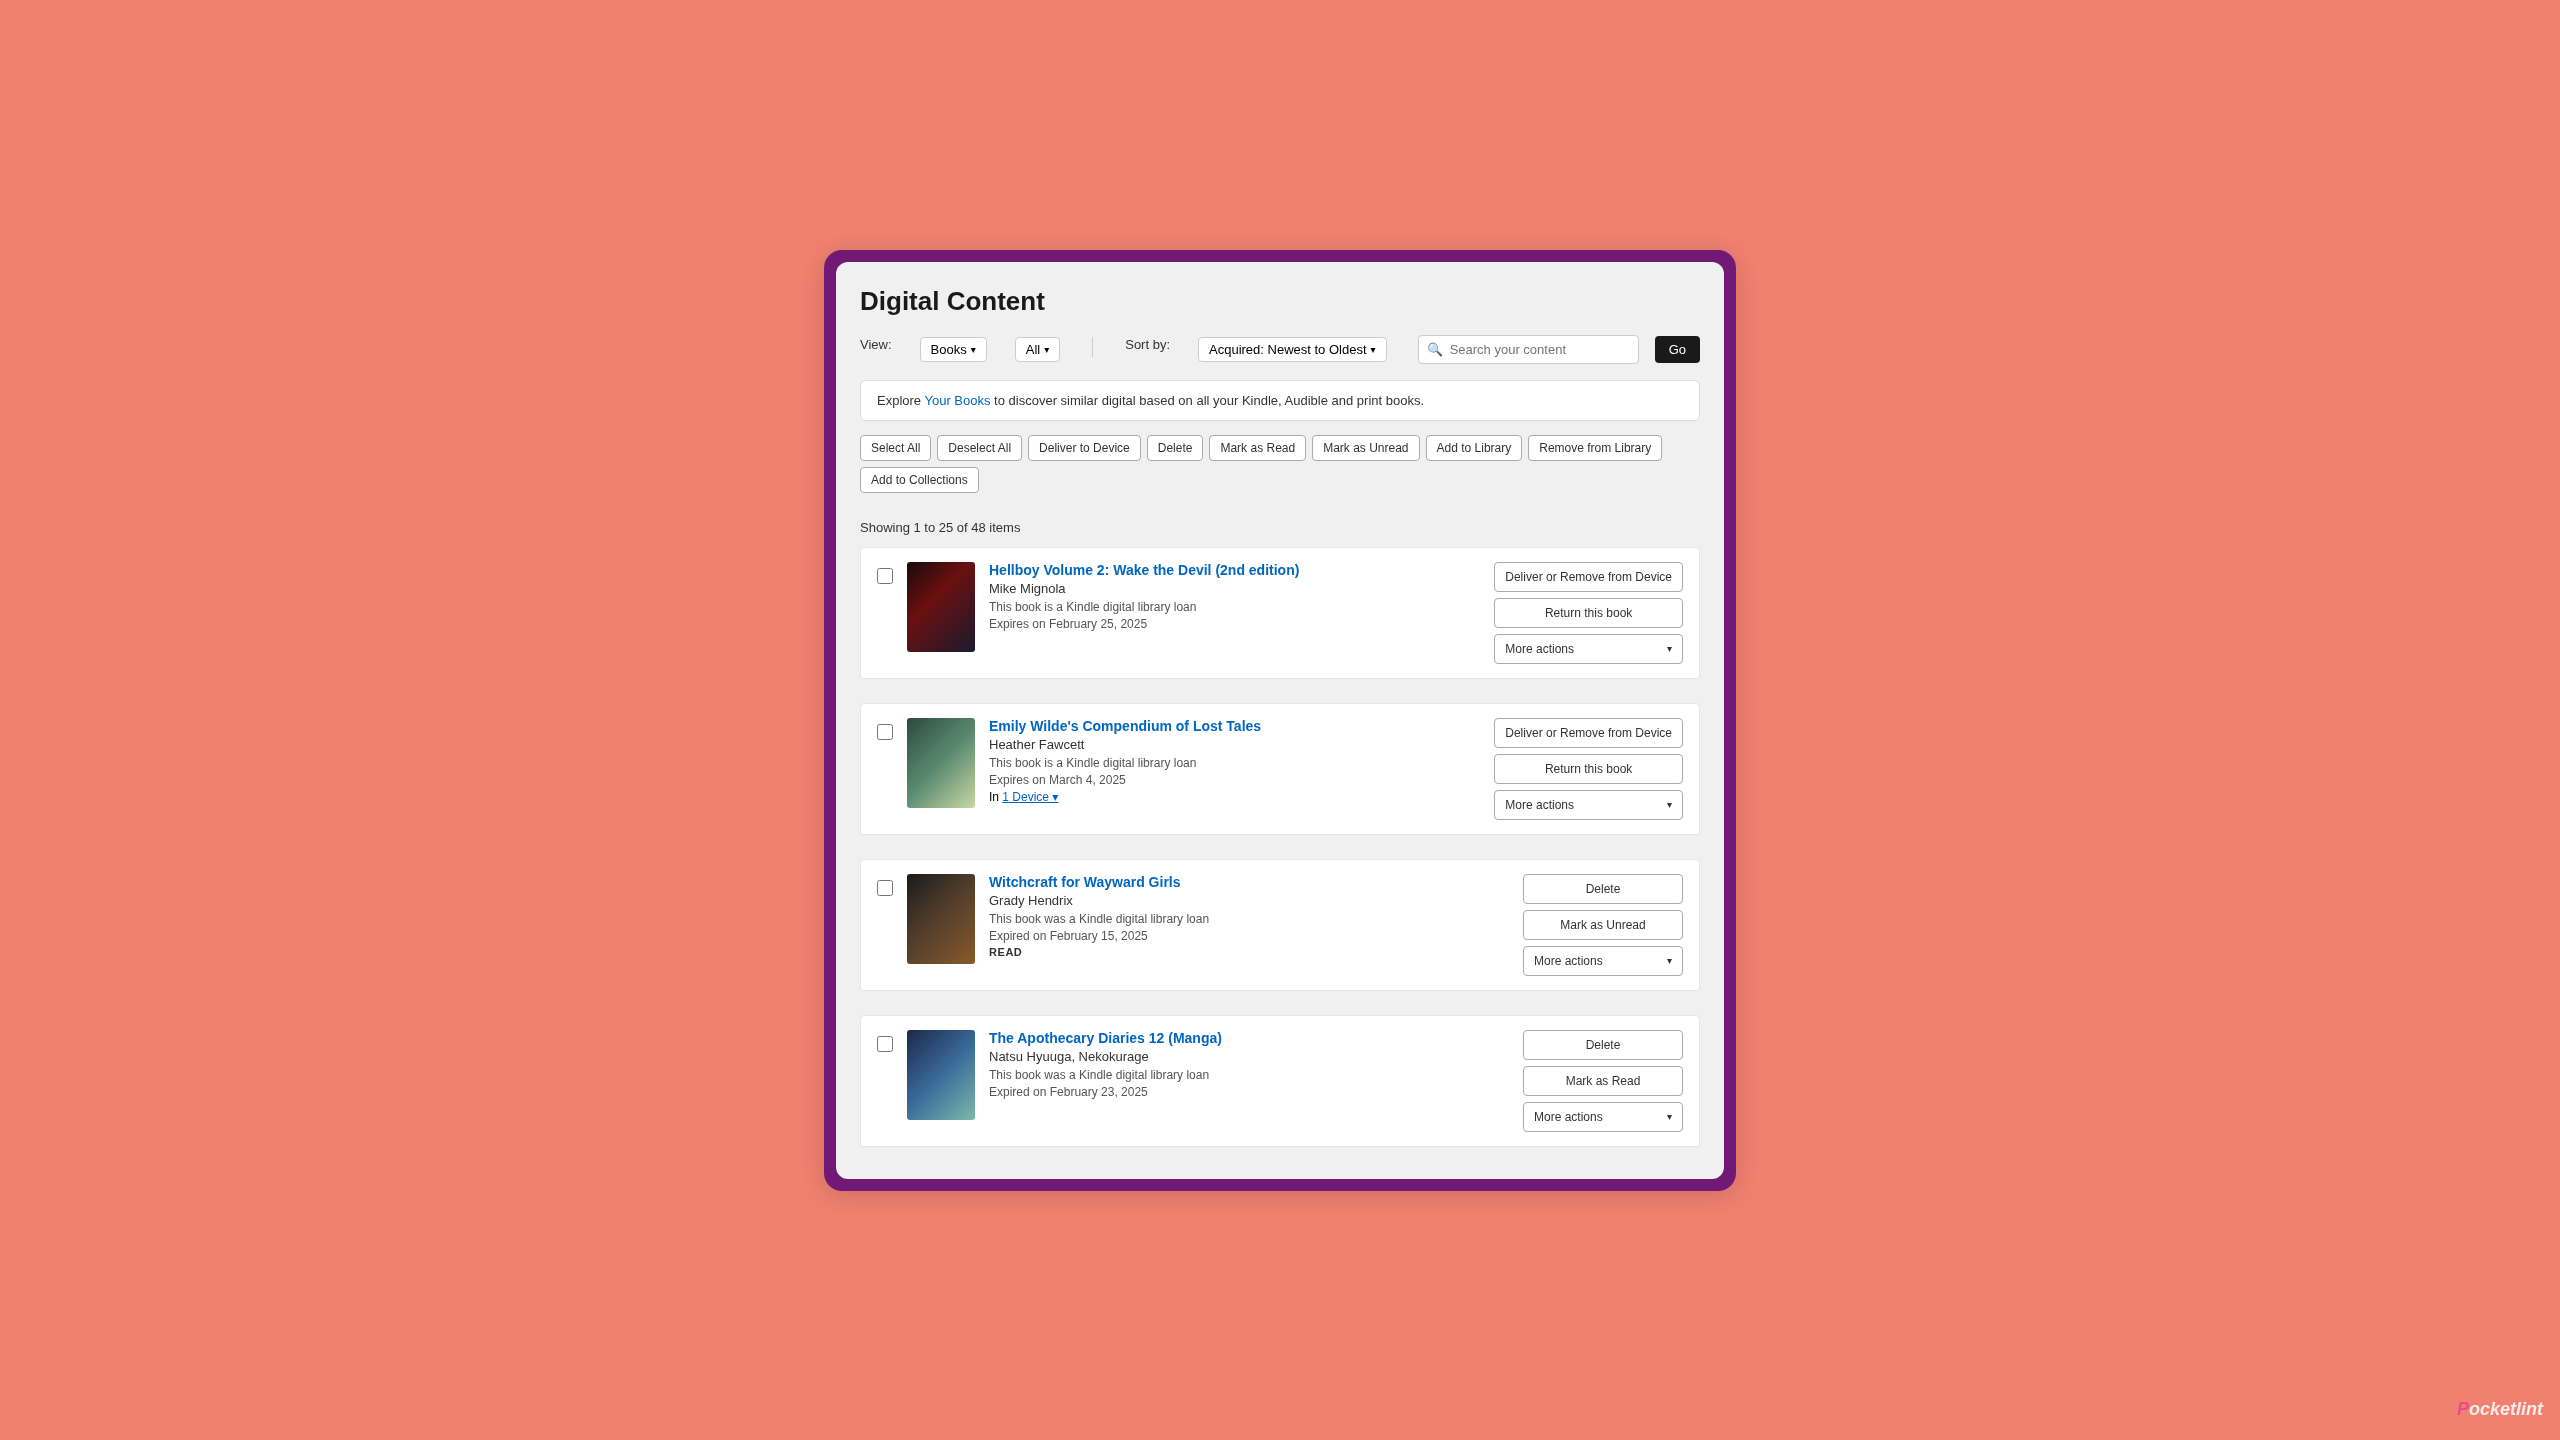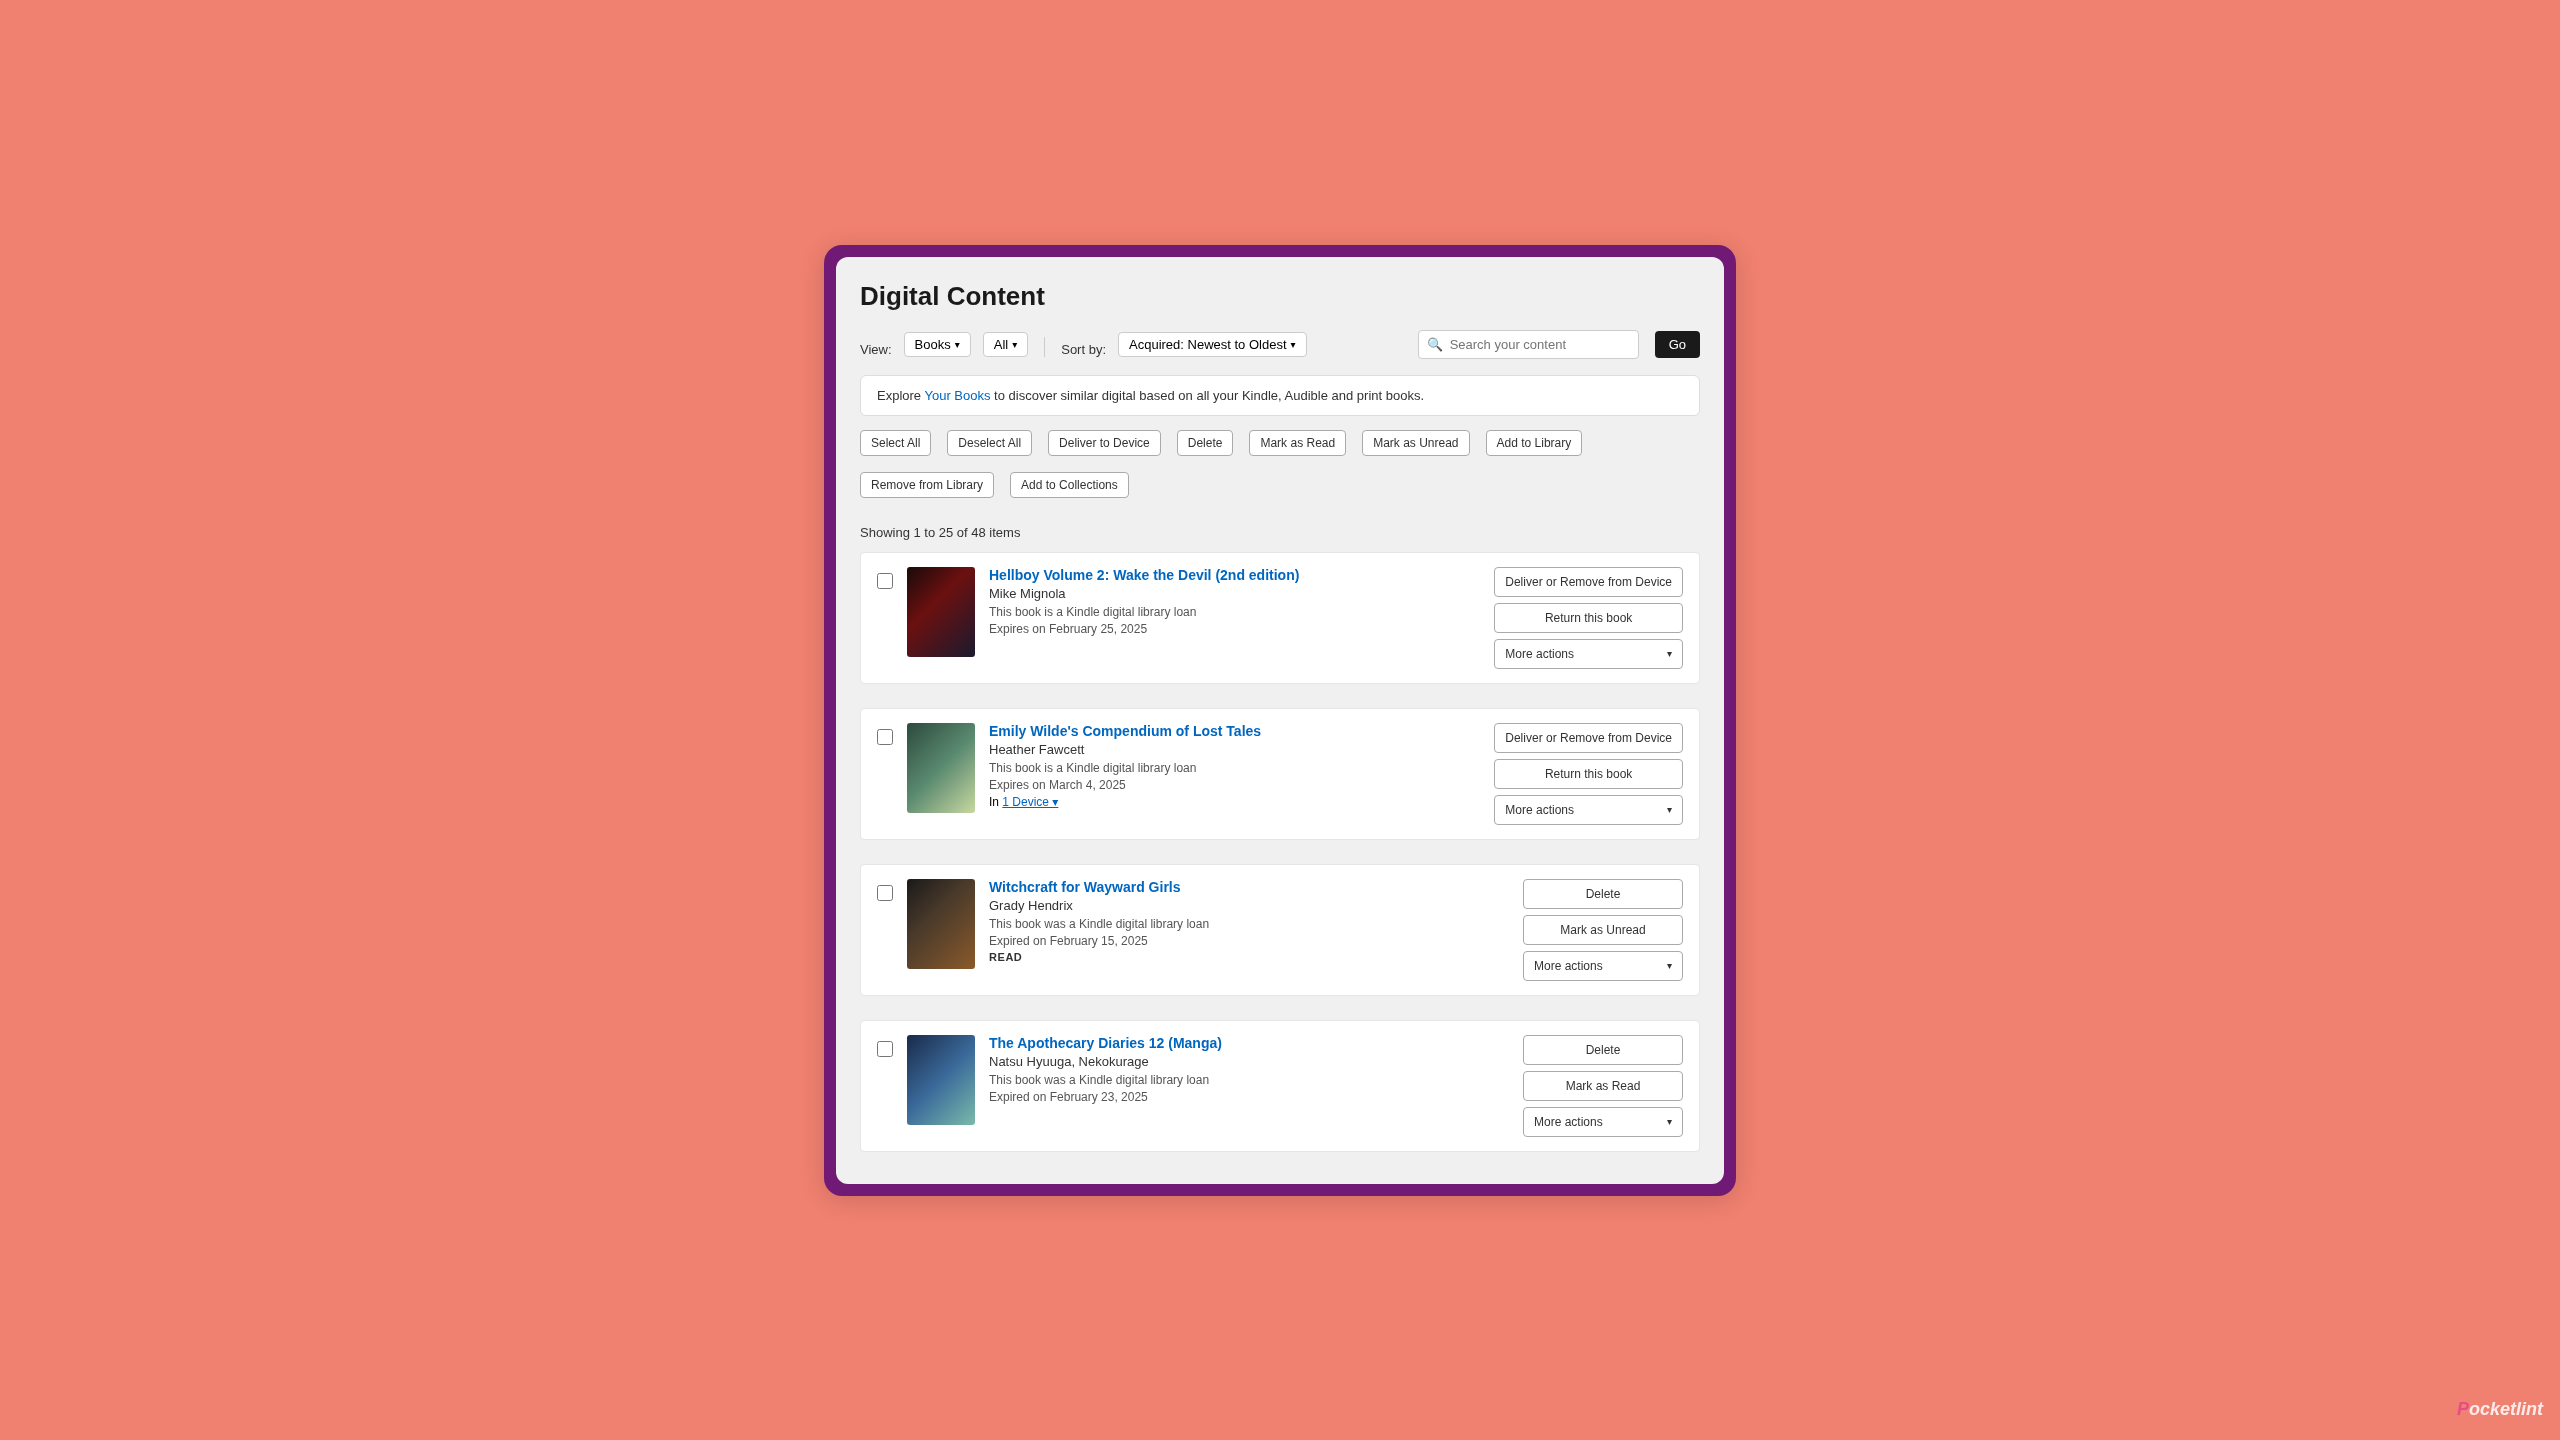--- a/index.html
+++ b/index.html
@@ -32,22 +32,22 @@
       margin-bottom: 18px;
     }
     .toolbar {
       display: flex;
       align-items: center;
       gap: 16px;
       margin-bottom: 16px;
     }
     .view-sort {
       display: flex;
-      align-items: flex-end;
-      gap: 12px;
+      align-items: flex-start;
+      gap: 28px;
       flex: 1;
       font-size: 13px;
       color: #333;
     }
     .search-input {
       border: 1px solid #ccc;
       padding: 6px 12px;
       border-radius: 4px;
       font-size: 13px;
       width: 200px;
@@ -70,21 +70,21 @@
       margin-bottom: 14px;
       font-size: 13px;
       color: #333;
     }
     .explore-banner a {
       color: #0066c0;
       text-decoration: none;
     }
     .action-bar {
       display: flex;
-      gap: 16px;
+      gap: 6px;
       flex-wrap: wrap;
       margin-bottom: 27px;
     }
     .action-btn {
       background: #fff;
       border: 1px solid #aaa;
       padding: 5px 10px;
       border-radius: 4px;
       font-size: 12px;
       cursor: pointer;

